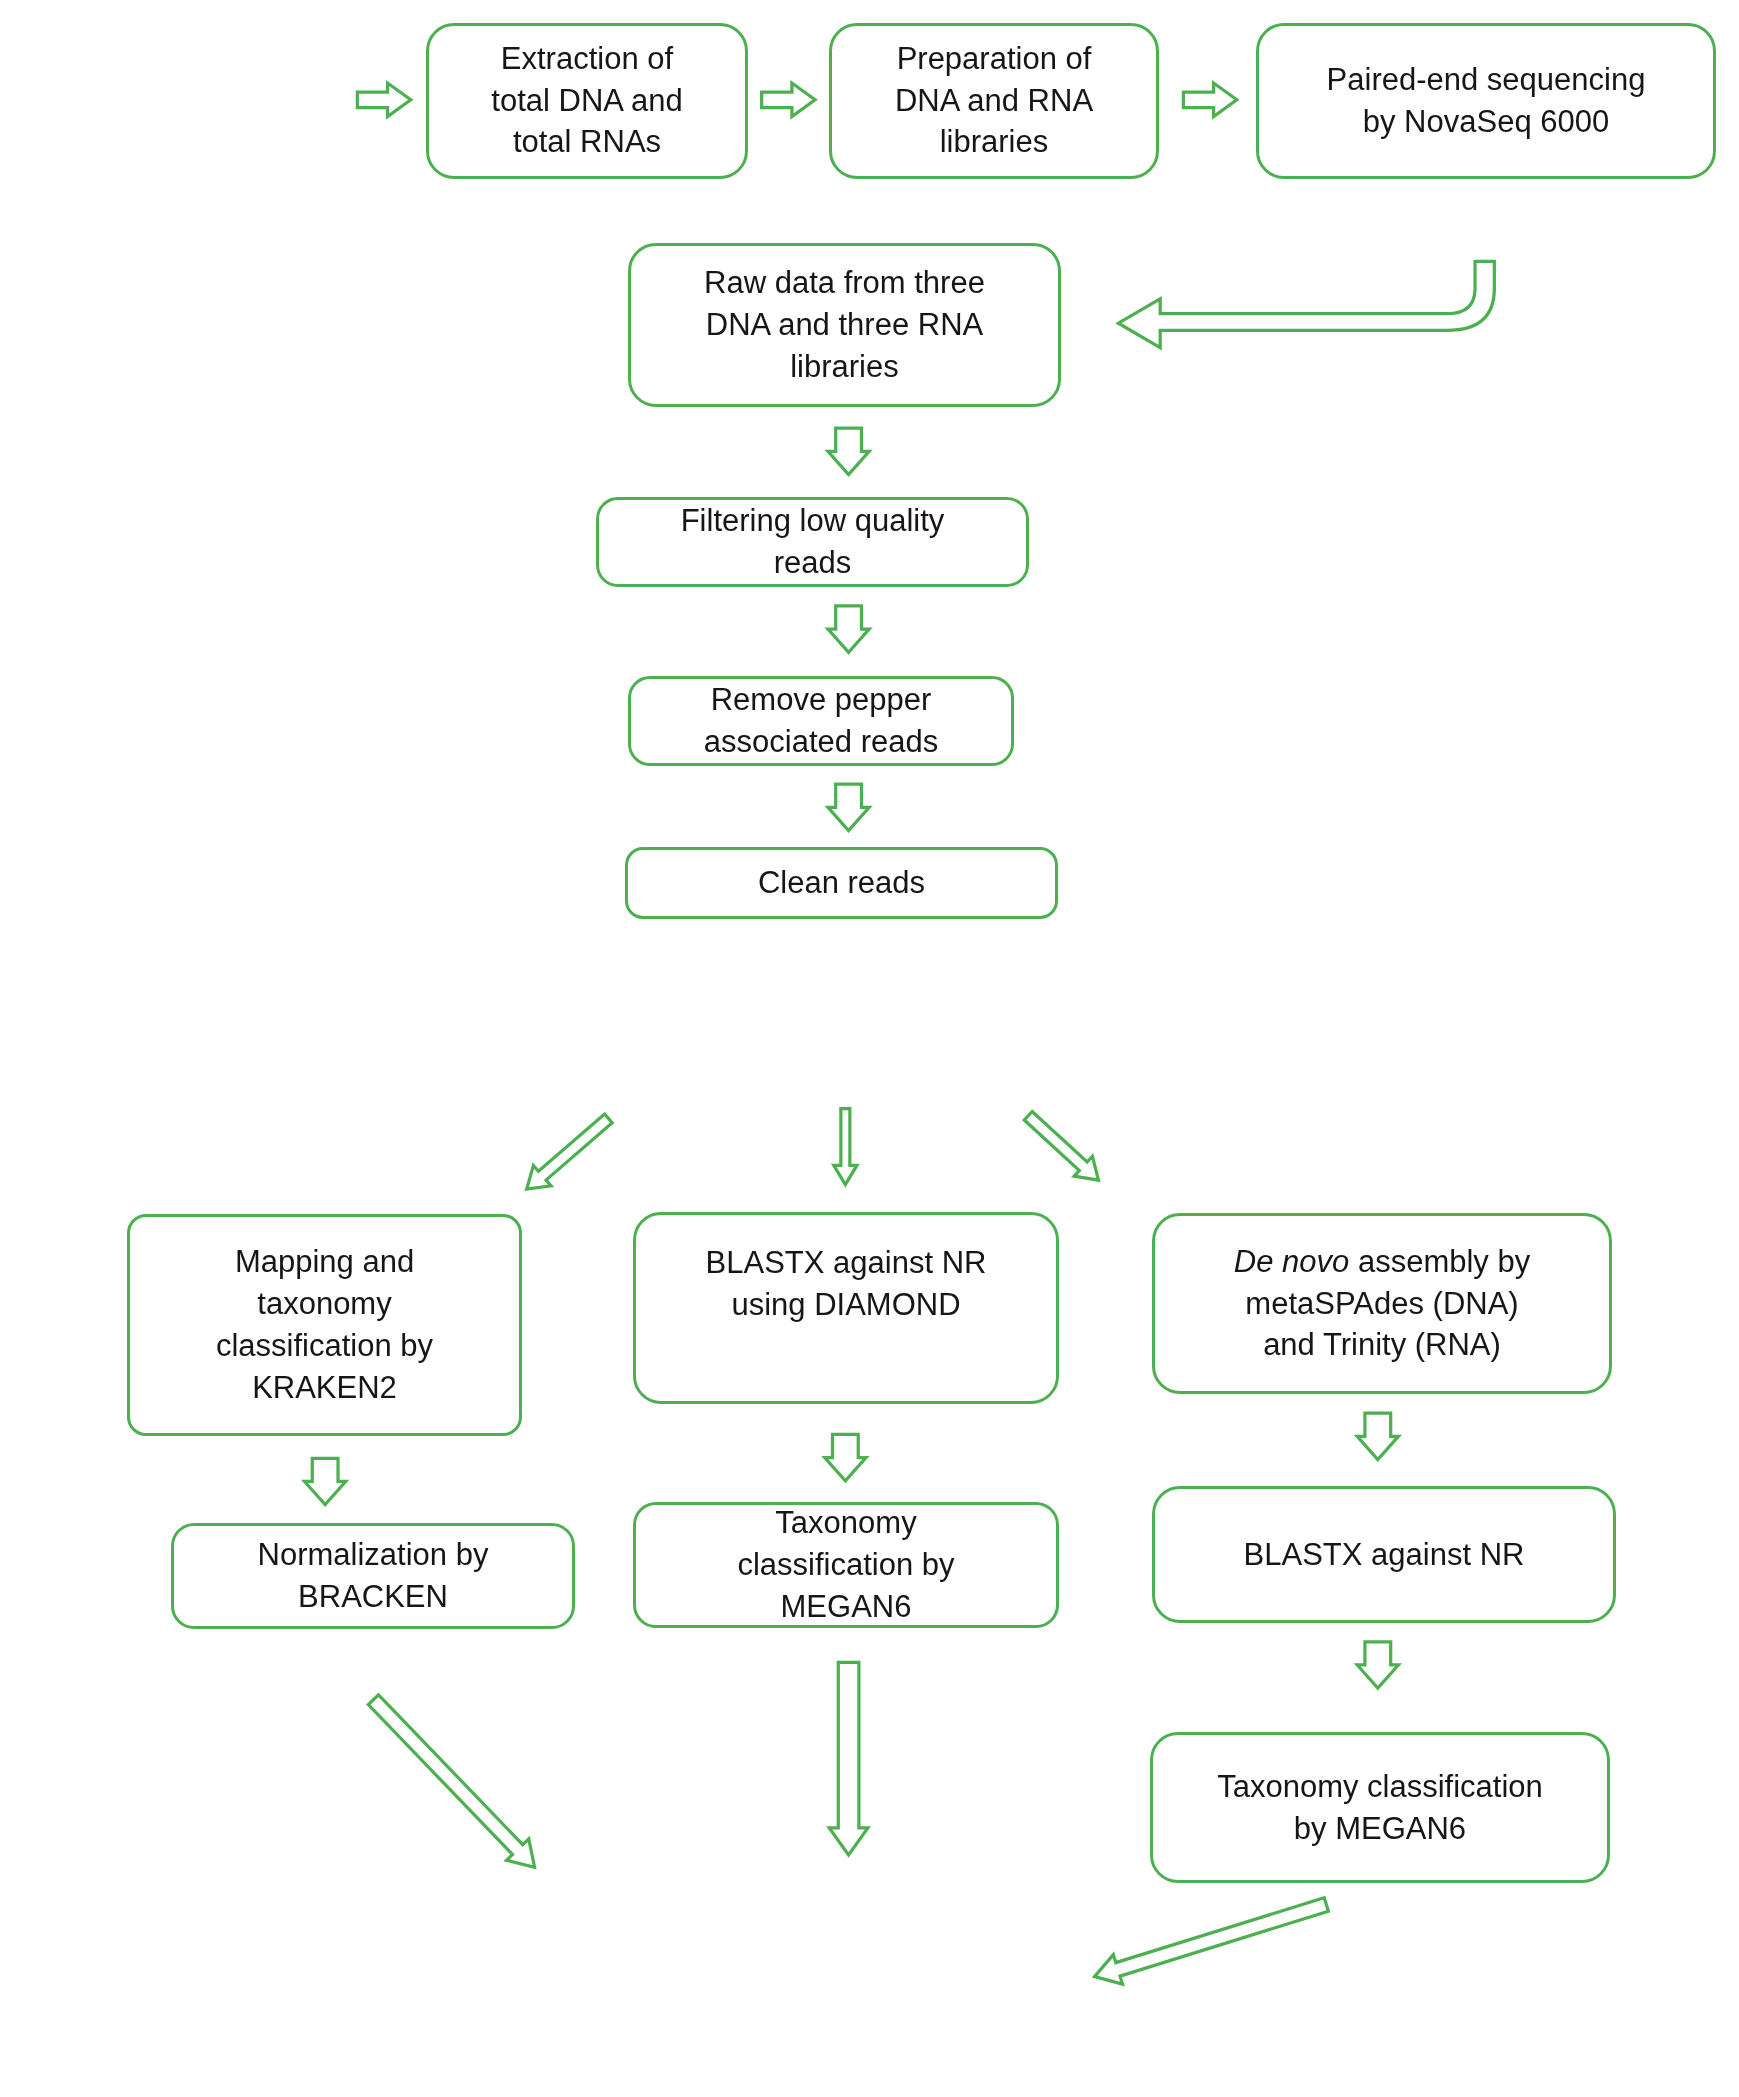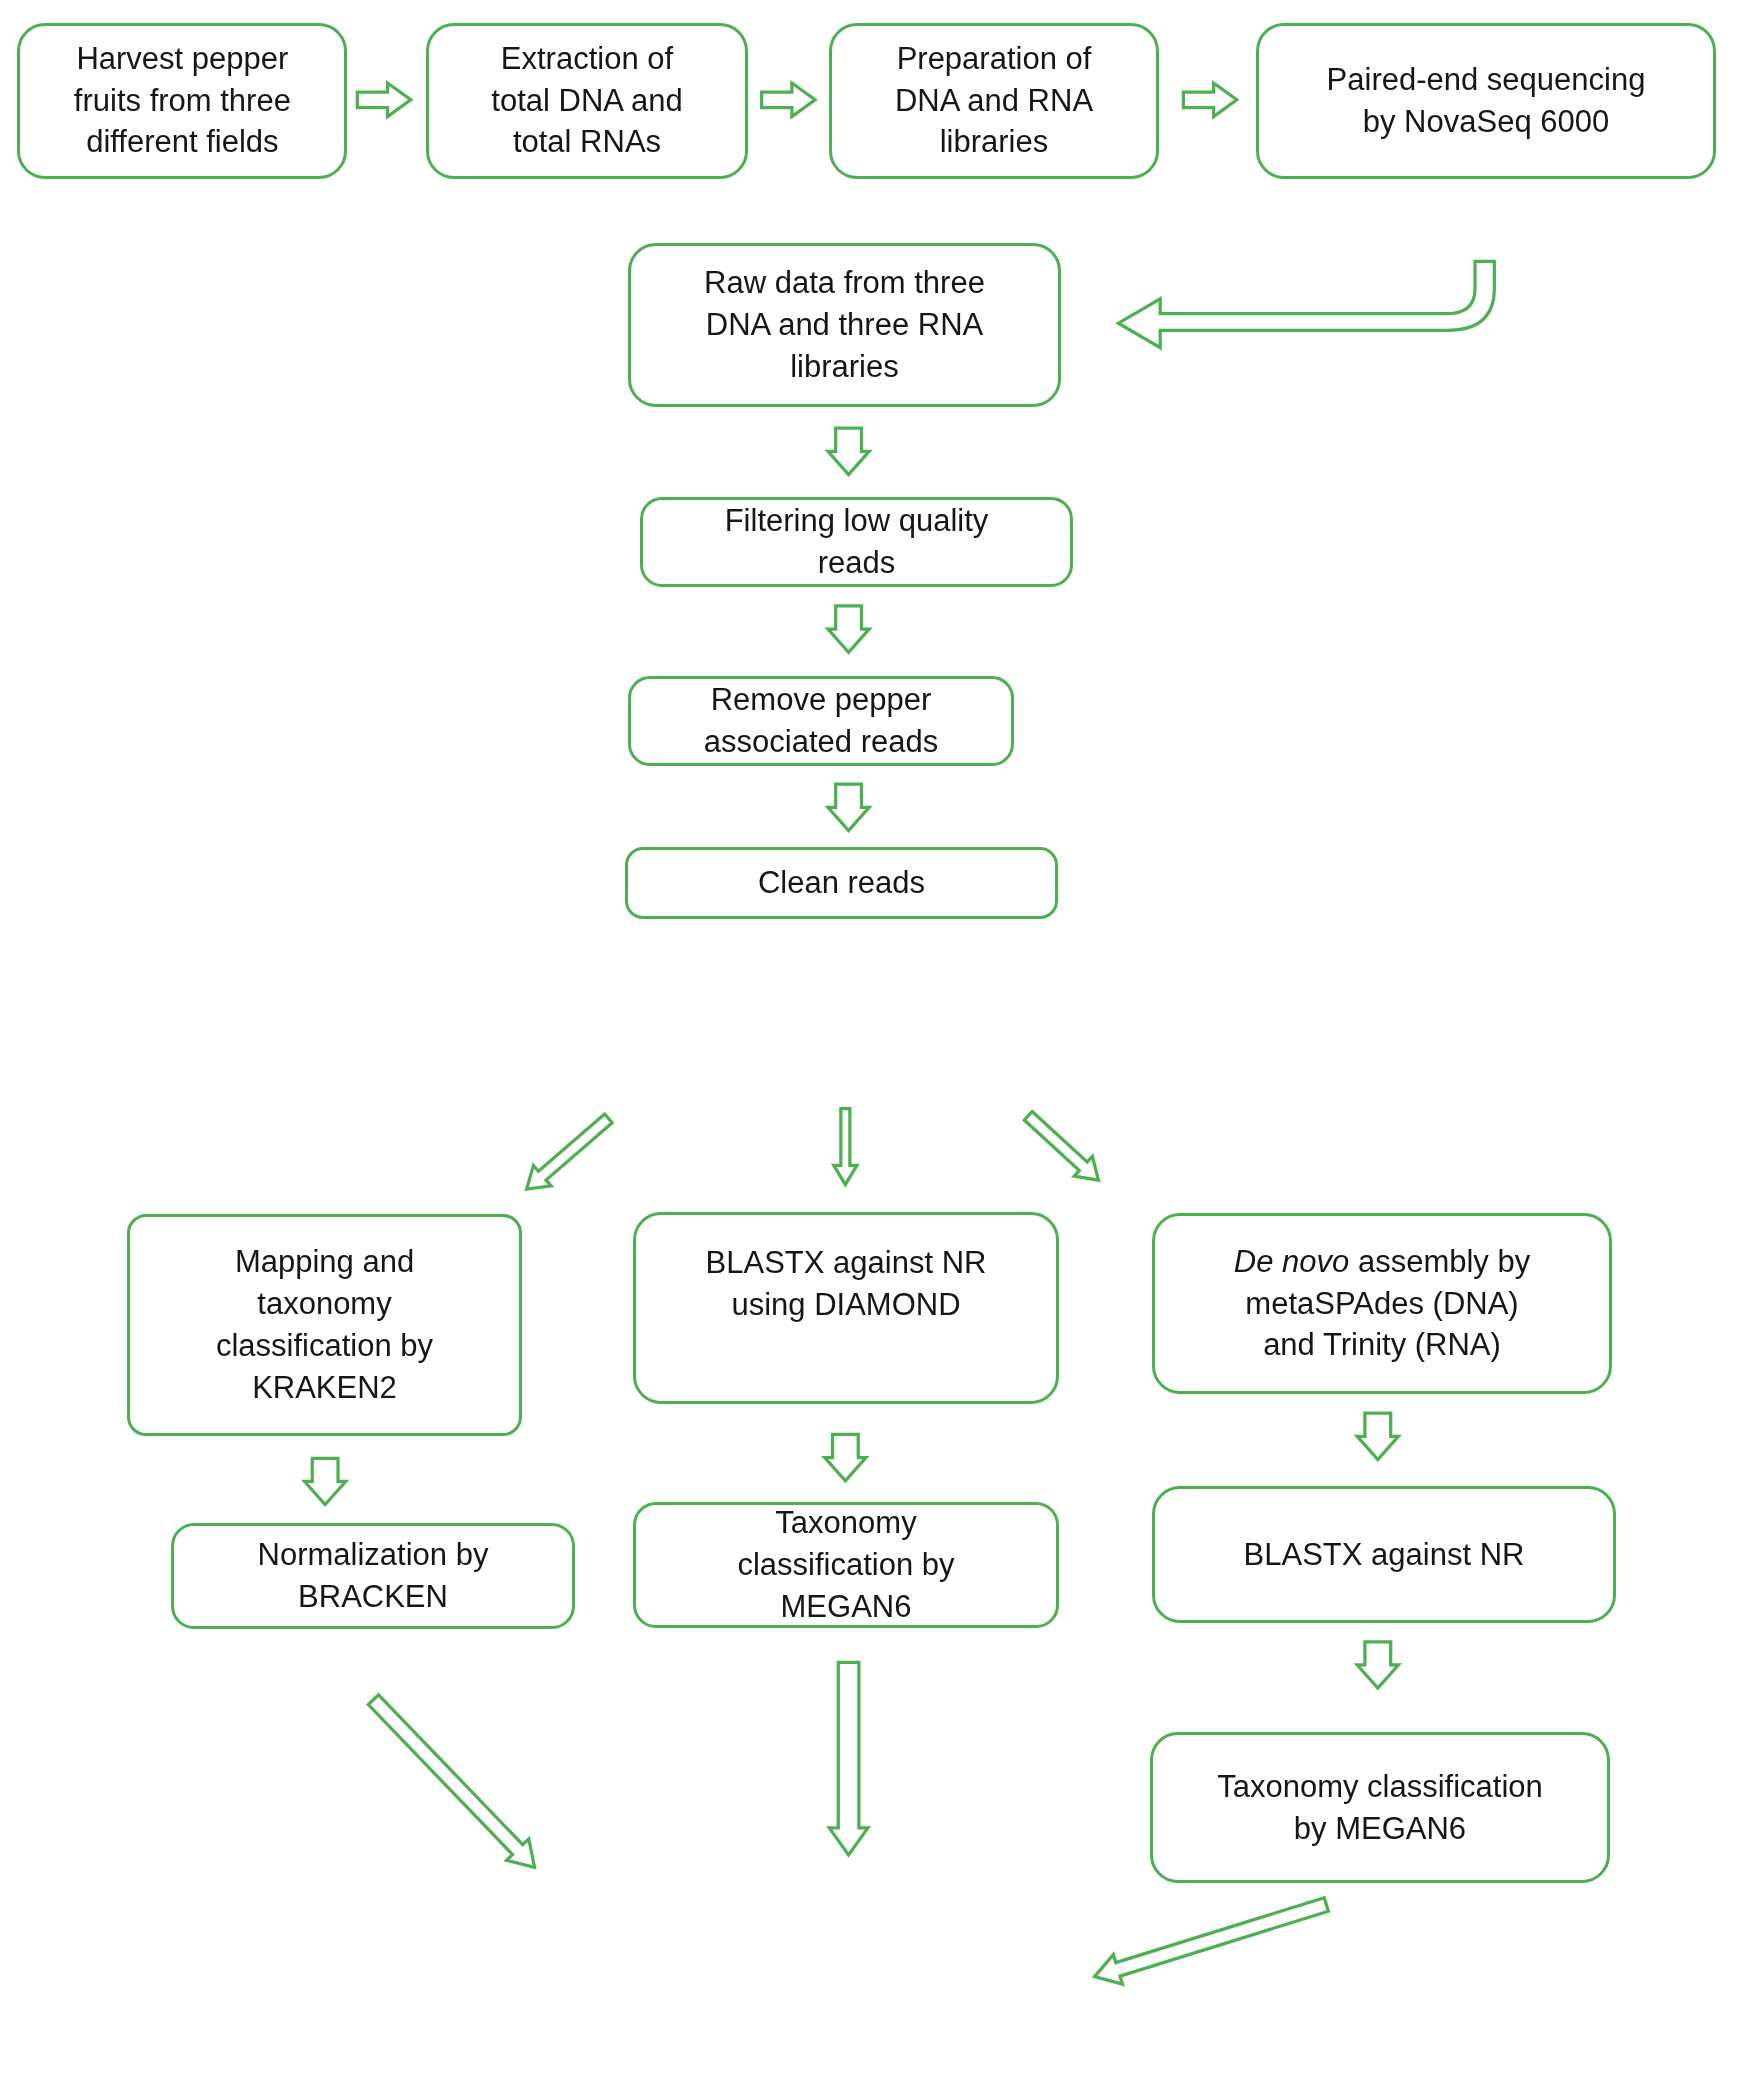--- a/index.html
+++ b/index.html
@@ -75,46 +75,41 @@
 
     <g transform="translate(580,2640) rotate(46.1)">
       <path d="M 0,-11 L 323,-11 L 323,-24 L 361,0 L 323,24 L 323,11 L 0,11 Z"></path>
     </g>
     <path d="M 1302,2582 L 1334,2582 L 1334,2839 L 1348,2839 L 1318,2881 L 1288,2839 L 1302,2839 Z"></path>
     <g transform="translate(2060,2958) rotate(162.7)">
       <path d="M 0,-11 L 339,-11 L 339,-24 L 377,0 L 339,24 L 339,11 L 0,11 Z"></path>
     </g>
   </svg>
 
-  <div class="node" style="left:17.4px;top:22.5px;width:330px;height:156px;">
-    <span>Harvest pepper
-fruits from three
-different fields</span>
-  </div>
   <div class="node" style="left:426px;top:22.5px;width:322px;height:156px;">
     <span>Extraction of
 total DNA and
 total RNAs</span>
   </div>
   <div class="node" style="left:829px;top:22.5px;width:330px;height:156px;">
     <span>Preparation of
 DNA and RNA
 libraries</span>
   </div>
   <div class="node" style="left:1256px;top:22.5px;width:460px;height:156px;">
     <span>Paired-end sequencing
 by NovaSeq 6000</span>
   </div>
 
   <div class="node" style="left:628px;top:243px;width:433px;height:164px;">
     <span>Raw data from three
 DNA and three RNA
 libraries</span>
   </div>
-  <div class="node" style="left:640px;top:497px;width:433px;height:90px;border-radius:22px;">
+  <div class="node" style="left:596px;top:497px;width:433px;height:90px;border-radius:22px;">
     <span>Filtering low quality
 reads</span>
   </div>
   <div class="node" style="left:628px;top:676px;width:386px;height:90px;border-radius:22px;">
     <span>Remove pepper
 associated reads</span>
   </div>
   <div class="node small-radius" style="left:625px;top:847px;width:433px;height:72px;">
     <span>Clean reads</span>
   </div>

